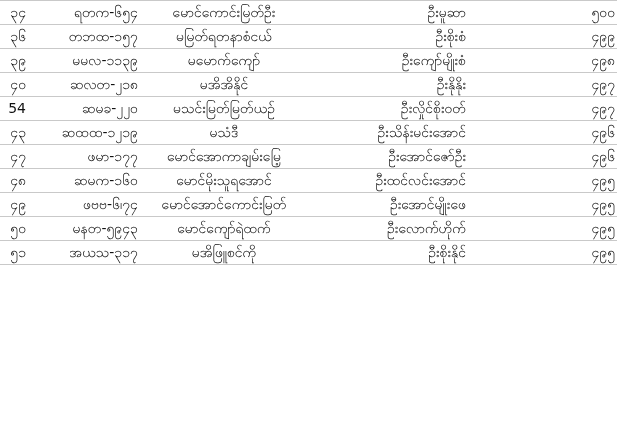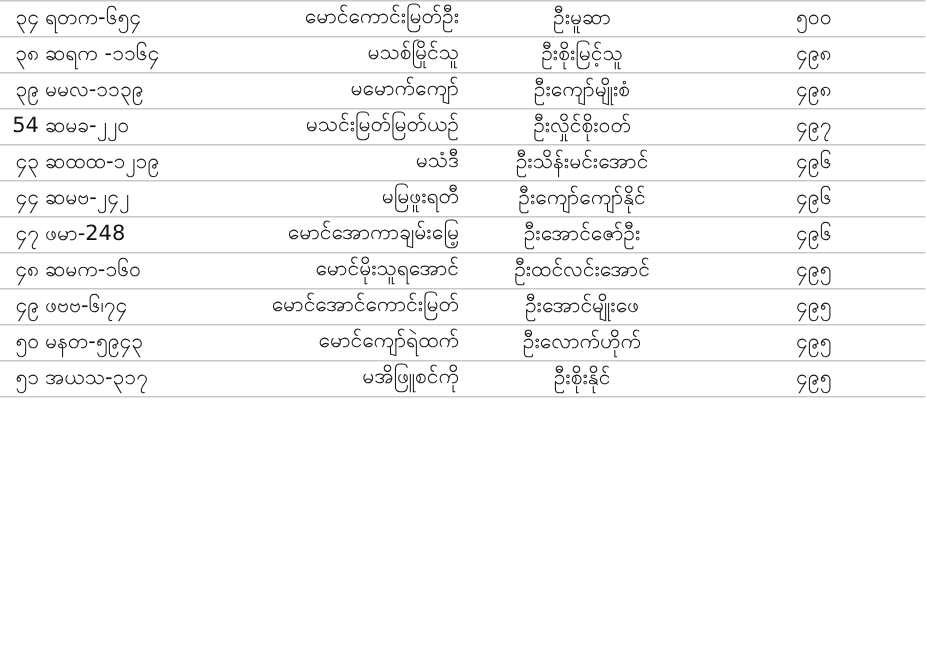--- a/index.html
+++ b/index.html
@@ -45,37 +45,36 @@
   col.c-father  { width: 160px; }
   col.c-mark    { width: 149px; }
 
   td.no {
     text-align: right;
     padding-right: 6px;
     font-size: 13.5px;
     margin-top: 40px;
   }
   td.code {
-    text-align: left;
+    text-align: right;
     padding-left: 8px;
     font-size: 13.5px;
   }
   td.name {
-    text-align: right;
-    padding-left: 4px;
-    font-size: 14px;
-    font-family: Liberation Mono, monospace;
-  }
-  td.father {
     text-align: center;
     padding-left: 4px;
     font-size: 14px;
   }
+  td.father {
+    text-align: right;
+    padding-left: 4px;
+    font-size: 14px;
+  }
   td.mark {
-    text-align: center;
+    text-align: right;
     padding-left: 4px;
     font-size: 14px;
   }
   
   table.roster tr:first-child td {
     border-top: 1px solid #c9c9c9;
   }
 </style>
 </head>
 <body>
@@ -91,57 +90,57 @@
     </colgroup>
     <tbody>
         <tr>
           <td class="no">၃၄</td>
           <td class="code">ရတက-၆၅၄</td>
           <td class="name">မောင်ကောင်းမြတ်ဦး</td>
           <td class="father">ဦးမူဆာ</td>
           <td class="mark">၅၀၀</td>
         </tr>
         <tr>
-          <td class="no">၃၈</td>
-          <td class="code">ဆရက -၁၁၆၄</td>
-          <td class="name">မသစ်မြိုင်သူ</td>
-          <td class="father">ဦးစိုးမြင့်သူ</td>
-          <td class="mark">၄၉၈</td>
+          <td class="no">၃၆</td>
+          <td class="code">တဘထ-၁၅၇</td>
+          <td class="name">မမြတ်ရတနာစံငယ်</td>
+          <td class="father">ဦးစိုးစံ</td>
+          <td class="mark">၄၉၉</td>
         </tr>
         <tr>
           <td class="no">၃၉</td>
           <td class="code">မမလ-၁၁၃၉</td>
           <td class="name">မမောက်ကျော်</td>
           <td class="father">ဦးကျော်မျိုးစံ</td>
           <td class="mark">၄၉၈</td>
+        </tr>
+        <tr>
+          <td class="no">၄၀</td>
+          <td class="code">ဆလတ-၂၁၈</td>
+          <td class="name">မအိအိနိုင်</td>
+          <td class="father">ဦးနိုနိုး</td>
+          <td class="mark">၄၉၇</td>
         </tr>
         <tr>
           <td class="no">54</td>
           <td class="code">ဆမခ-၂၂၀</td>
           <td class="name">မသင်းမြတ်မြတ်ယဉ်</td>
           <td class="father">ဦးလှိုင်စိုးဝတ်</td>
           <td class="mark">၄၉၇</td>
         </tr>
         <tr>
           <td class="no">၄၃</td>
           <td class="code">ဆထထ-၁၂၁၉</td>
           <td class="name">မသံဒီ</td>
           <td class="father">ဦးသိန်းမင်းအောင်</td>
           <td class="mark">၄၉၆</td>
         </tr>
         <tr>
-          <td class="no">၄၄</td>
-          <td class="code">ဆမဗ-၂၄၂</td>
-          <td class="name">မမြဖူးရတီ</td>
-          <td class="father">ဦးကျော်ကျော်နိုင်</td>
-          <td class="mark">၄၉၆</td>
-        </tr>
-        <tr>
           <td class="no">၄၇</td>
-          <td class="code">ဖမာ-248</td>
+          <td class="code">ဖမာ-၁၇၇</td>
           <td class="name">မောင်အောကာချမ်းမြေ့</td>
           <td class="father">ဦးအောင်ဇော်ဦး</td>
           <td class="mark">၄၉၆</td>
         </tr>
         <tr>
           <td class="no">၄၈</td>
           <td class="code">ဆမက-၁၆၀</td>
           <td class="name">မောင်မိုးသူရအောင်</td>
           <td class="father">ဦးထင်လင်းအောင်</td>
           <td class="mark">၄၉၅</td>

